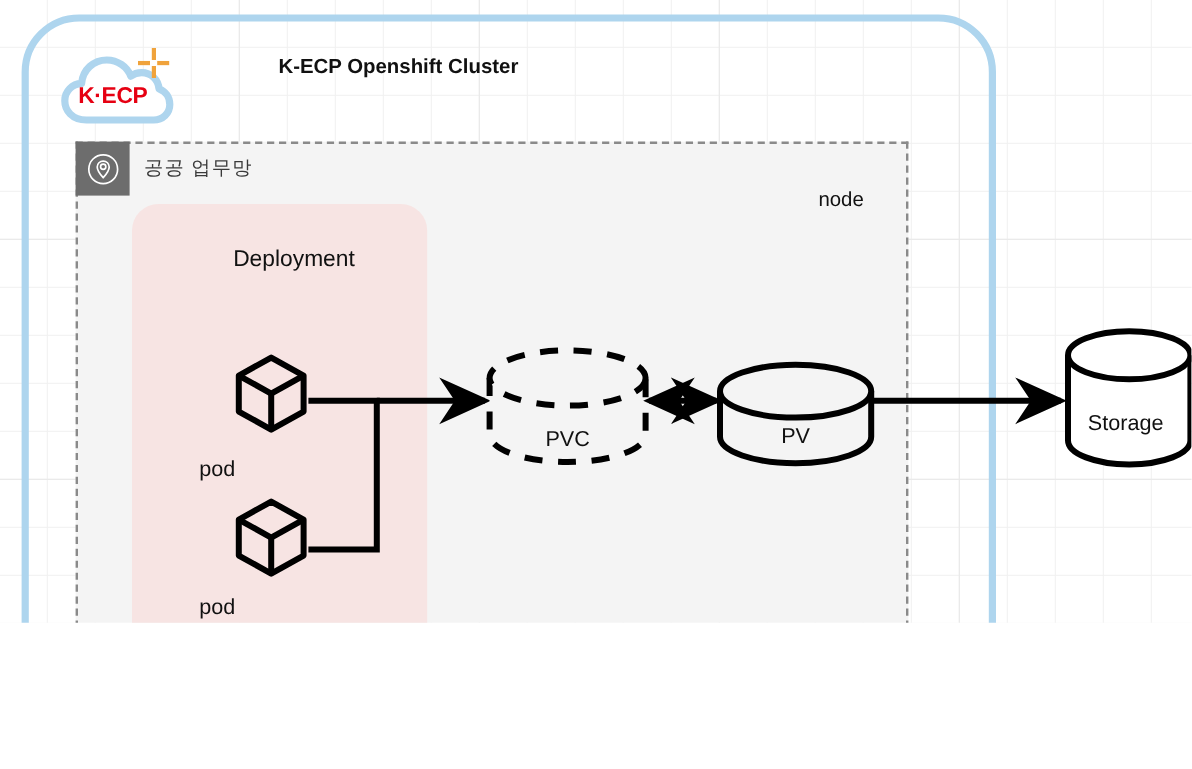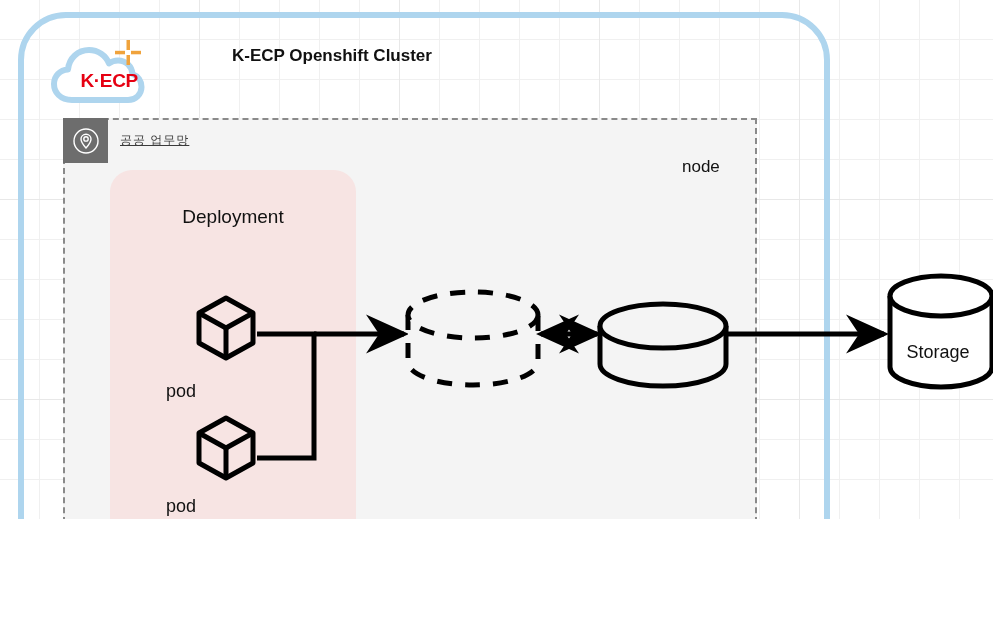--- a/index.html
+++ b/index.html
@@ -68,21 +68,21 @@
     top: 38px;
     width: 96px;
     height: 72px;
   }
   .logo svg { display:block; }
   .logo-text {
     position: absolute;
     left: 0;
     top: 32px;
     width: 88px;
-    text-align: right;
+    text-align: center;
     font-size: 19px;
     font-weight: bold;
     color: #e60012;
     letter-spacing: -0.3px;
   }
 
   
   .node-box {
     position: absolute;
     left: 63px;
@@ -113,45 +113,45 @@
   .net-icon {
     width: 45px;
     height: 45px;
     background: #6d6d6d;
     display: flex;
     align-items: center;
     justify-content: center;
   }
   .net-label {
     margin-left: 12px;
-    font-size: 12px;
+    font-size: 16px;
     color: #3a3a3a;
     letter-spacing: 1px;
     white-space: nowrap;
-    text-decoration: underline;
   }
 
   
   .deployment-box {
     position: absolute;
     left: 110px;
     top: 170px;
     width: 246px;
     height: 385px;
     background: #f7e4e3;
     border-radius: 22px;
   }
   .deployment-label {
     position: absolute;
     left: 110px;
     top: 206px;
     width: 246px;
     text-align: center;
     font-size: 19px;
     color: #111111;
+    padding-left: 12px;
   }
 
   
   .pod {
     position: absolute;
     width: 62px;
     height: 66px;
   }
   .pod-1 { left: 195px; top: 295px; }
   .pod-2 { left: 195px; top: 415px; }
@@ -272,15 +272,17 @@
     <g>
       <line x1="727" y1="334" x2="884" y2="334" stroke="#000000" stroke-width="5" marker-end="url(#arrowEnd)"></line>
     </g>
 
     <g>
       <path d="M890 296 L890 367 A51 20 0 0 0 992 367 L992 296" fill="#ffffff" stroke="#000000" stroke-width="5"></path>
       <ellipse cx="941" cy="296" rx="51" ry="20" fill="#ffffff" stroke="#000000" stroke-width="5"></ellipse>
     </g>
   </svg>
 
+  <div class="shape-label pvc-label">PVC</div>
+  <div class="shape-label pv-label">PV</div>
   <div class="shape-label storage-label">Storage</div>
 
 </div>
 
 </body></html>

